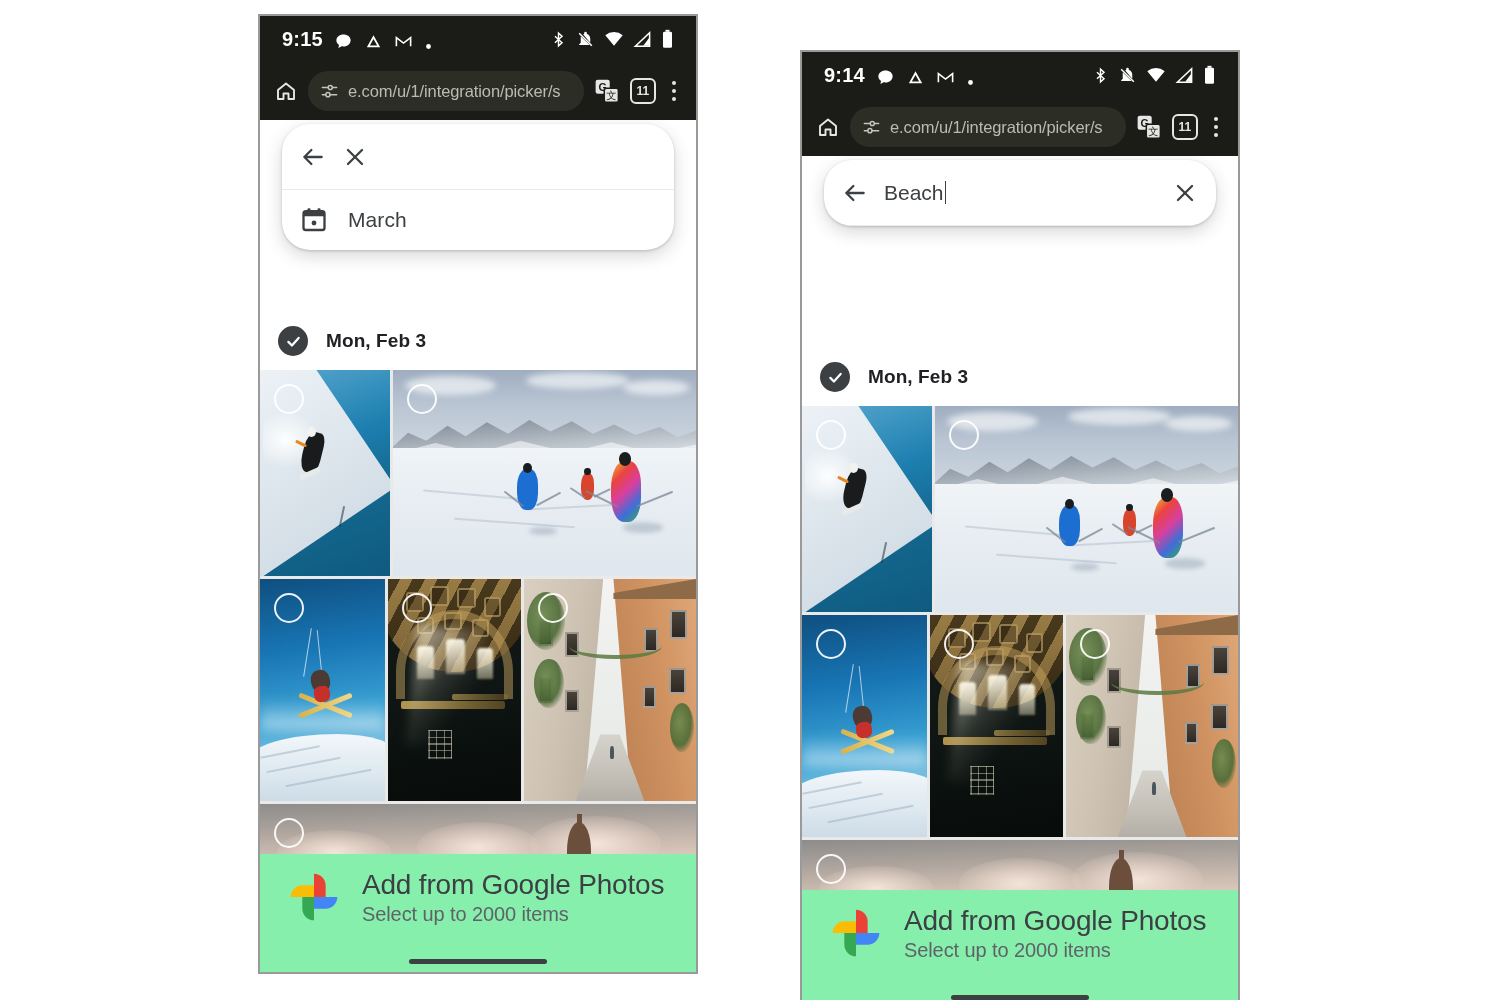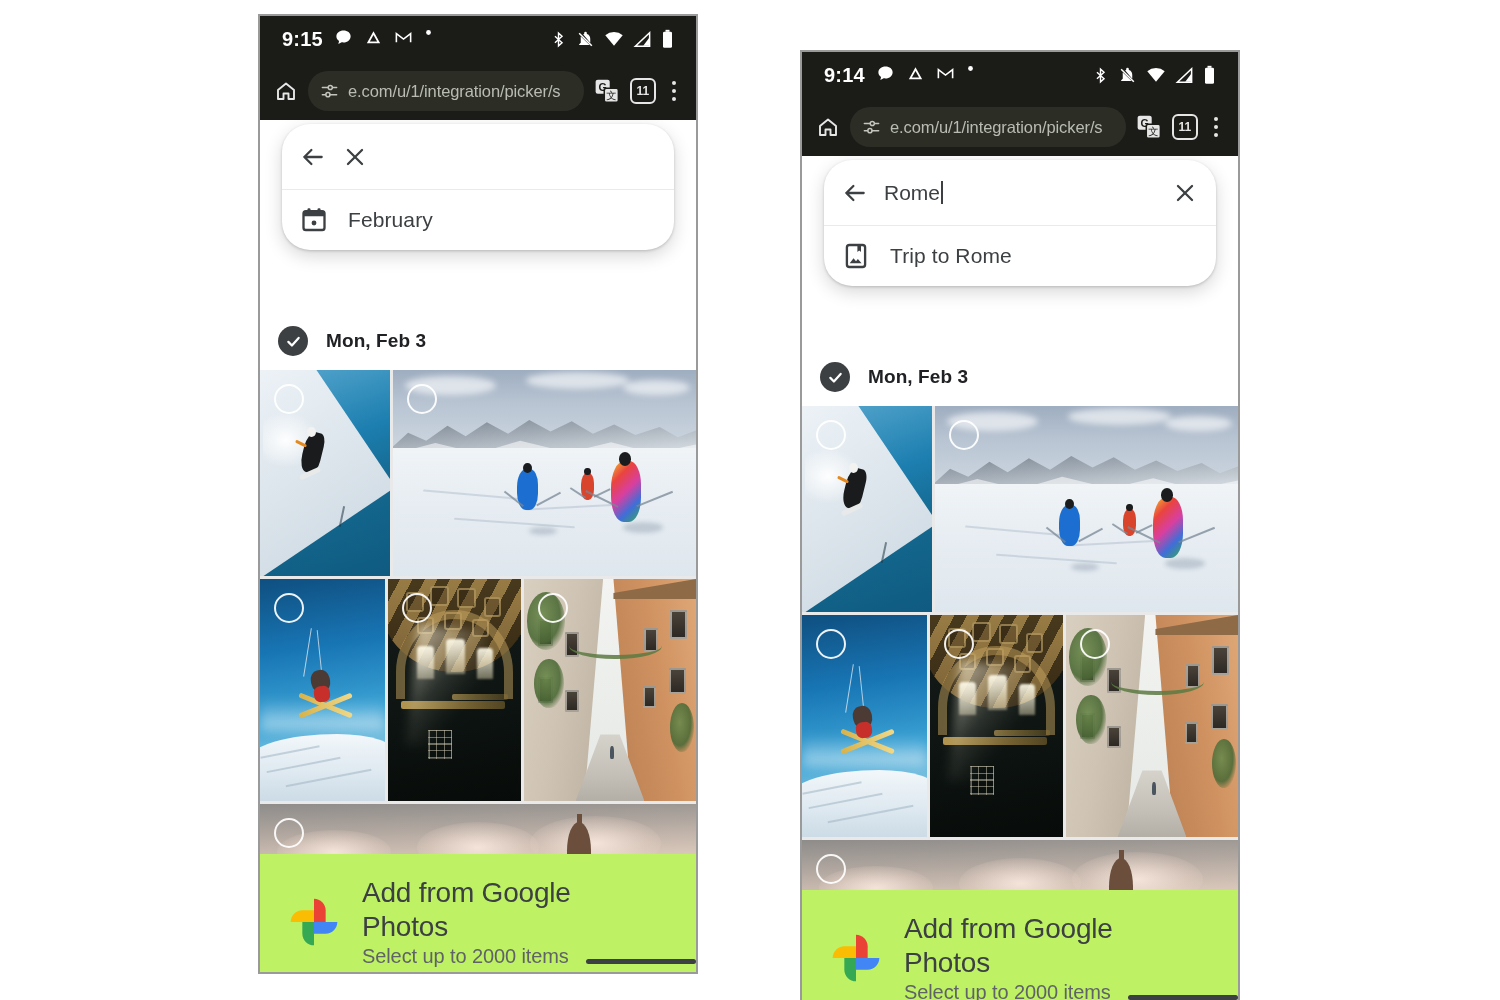--- a/index.html
+++ b/index.html
@@ -32,21 +32,21 @@
   
   .statusbar {
     position: relative;
     height: 46px;
     background: #1b1c18;
     display: flex;
     align-items: center;
     padding: 0 22px;
     color: #ffffff;
   }
-  .sb-left { display: flex; align-items: flex-start; gap: 11px; }
+  .sb-left { display: flex; align-items: flex-end; gap: 11px; }
   .sb-time {
     font-size: 20px; font-weight: bold;
     letter-spacing: .2px;
     color: #ffffff;
   }
   .sb-right {
     margin-left: auto;
     display: flex; align-items: center; gap: 9px;
   }
   .sb-icon { display: block; }
@@ -479,24 +479,24 @@
     position: absolute; left: 72.6%; bottom: 58%;
     width: 1.2%; height: 26%;
     background: #6b4f3c;
   }
 
   
   .bottomsheet {
     position: absolute;
     left: 0; right: 0; bottom: 0;
     height: 122px;
-    background: #bef264;
+    background: #86efac;
     z-index: 20;
     display: flex;
-    flex-direction: row;
+    flex-direction: column;
   }
   .sheet-main {
     display: flex;
     align-items: center;
     gap: 20px;
     padding: 14px 0 0 26px;
   }
   .pinwheel { width: 56px; height: 56px; flex: 0 0 56px; }
   .sheet-title {
     font-size: 28px;
@@ -737,21 +737,21 @@
             </svg>
         </div>
         <div class="suggestion">
           <svg class="sugg-icon" viewBox="0 0 24 24">
               <rect x="3" y="4.4" width="18" height="16.2" rx="2" fill="none" stroke="#3c4043" stroke-width="2"></rect>
               <rect x="3" y="4.4" width="18" height="4.4" fill="#3c4043"></rect>
               <rect x="6.4" y="2" width="2.6" height="3.6" rx="1" fill="#3c4043"></rect>
               <rect x="15" y="2" width="2.6" height="3.6" rx="1" fill="#3c4043"></rect>
               <circle cx="12" cy="14.6" r="2.1" fill="#3c4043"></circle>
             </svg>
-          <span class="sugg-label">February</span>
+          <span class="sugg-label">March</span>
         </div>
       </div>
 
       <div class="bottomsheet">
         <div class="sheet-main">
           <svg class="pinwheel" viewBox="0 0 48 48">
             <path fill="#EA4335" d="M24 4c5.5 0 10 4.5 10 10v10H24V4z"></path>
             <path fill="#FBBC04" d="M4 24c0-5.5 4.5-10 10-10h10v10H4z"></path>
             <path fill="#34A853" d="M24 44c-5.5 0-10-4.5-10-10V24h10v20z"></path>
             <path fill="#4285F4" d="M44 24c0 5.5-4.5 10-10 10H24V24h20z"></path>
@@ -968,34 +968,26 @@
         </div>
         <span class="date-label">Mon, Feb 3</span>
       </div>
 
       <div class="searchcard">
         <div class="searchrow">
           <svg width="26" height="26" viewBox="0 0 24 24">
               <path fill="none" stroke="#3c4043" stroke-width="2.1" stroke-linecap="round" stroke-linejoin="round" d="M20 12H4m0 0 6.5-6.5M4 12l6.5 6.5"></path>
             </svg>
           <div class="search-text">
-            <span>Rome</span>
+            <span>Beach</span>
             <span class="caret"></span>
           </div>
           <svg width="26" height="26" viewBox="0 0 24 24">
               <path fill="none" stroke="#3c4043" stroke-width="2.1" stroke-linecap="round" d="M5.5 5.5 18.5 18.5M18.5 5.5 5.5 18.5"></path>
             </svg>
-        </div>
-        <div class="suggestion">
-          <svg class="sugg-icon" viewBox="0 0 24 24">
-              <rect x="4.2" y="2.6" width="15.6" height="18.8" rx="2.2" fill="none" stroke="#3c4043" stroke-width="2"></rect>
-              <path fill="#3c4043" d="M13.2 2.6h3.1v6l-1.55-1.4-1.55 1.4v-6z"></path>
-              <path fill="#3c4043" d="M6.6 18.2 9.9 13.9l2.1 2.6 1.6-1.9 3.2 3.6H6.6z"></path>
-            </svg>
-          <span class="sugg-label">Trip to Rome</span>
         </div>
       </div>
 
       <div class="bottomsheet">
         <div class="sheet-main">
           <svg class="pinwheel" viewBox="0 0 48 48">
             <path fill="#EA4335" d="M24 4c5.5 0 10 4.5 10 10v10H24V4z"></path>
             <path fill="#FBBC04" d="M4 24c0-5.5 4.5-10 10-10h10v10H4z"></path>
             <path fill="#34A853" d="M24 44c-5.5 0-10-4.5-10-10V24h10v20z"></path>
             <path fill="#4285F4" d="M44 24c0 5.5-4.5 10-10 10H24V24h20z"></path>

